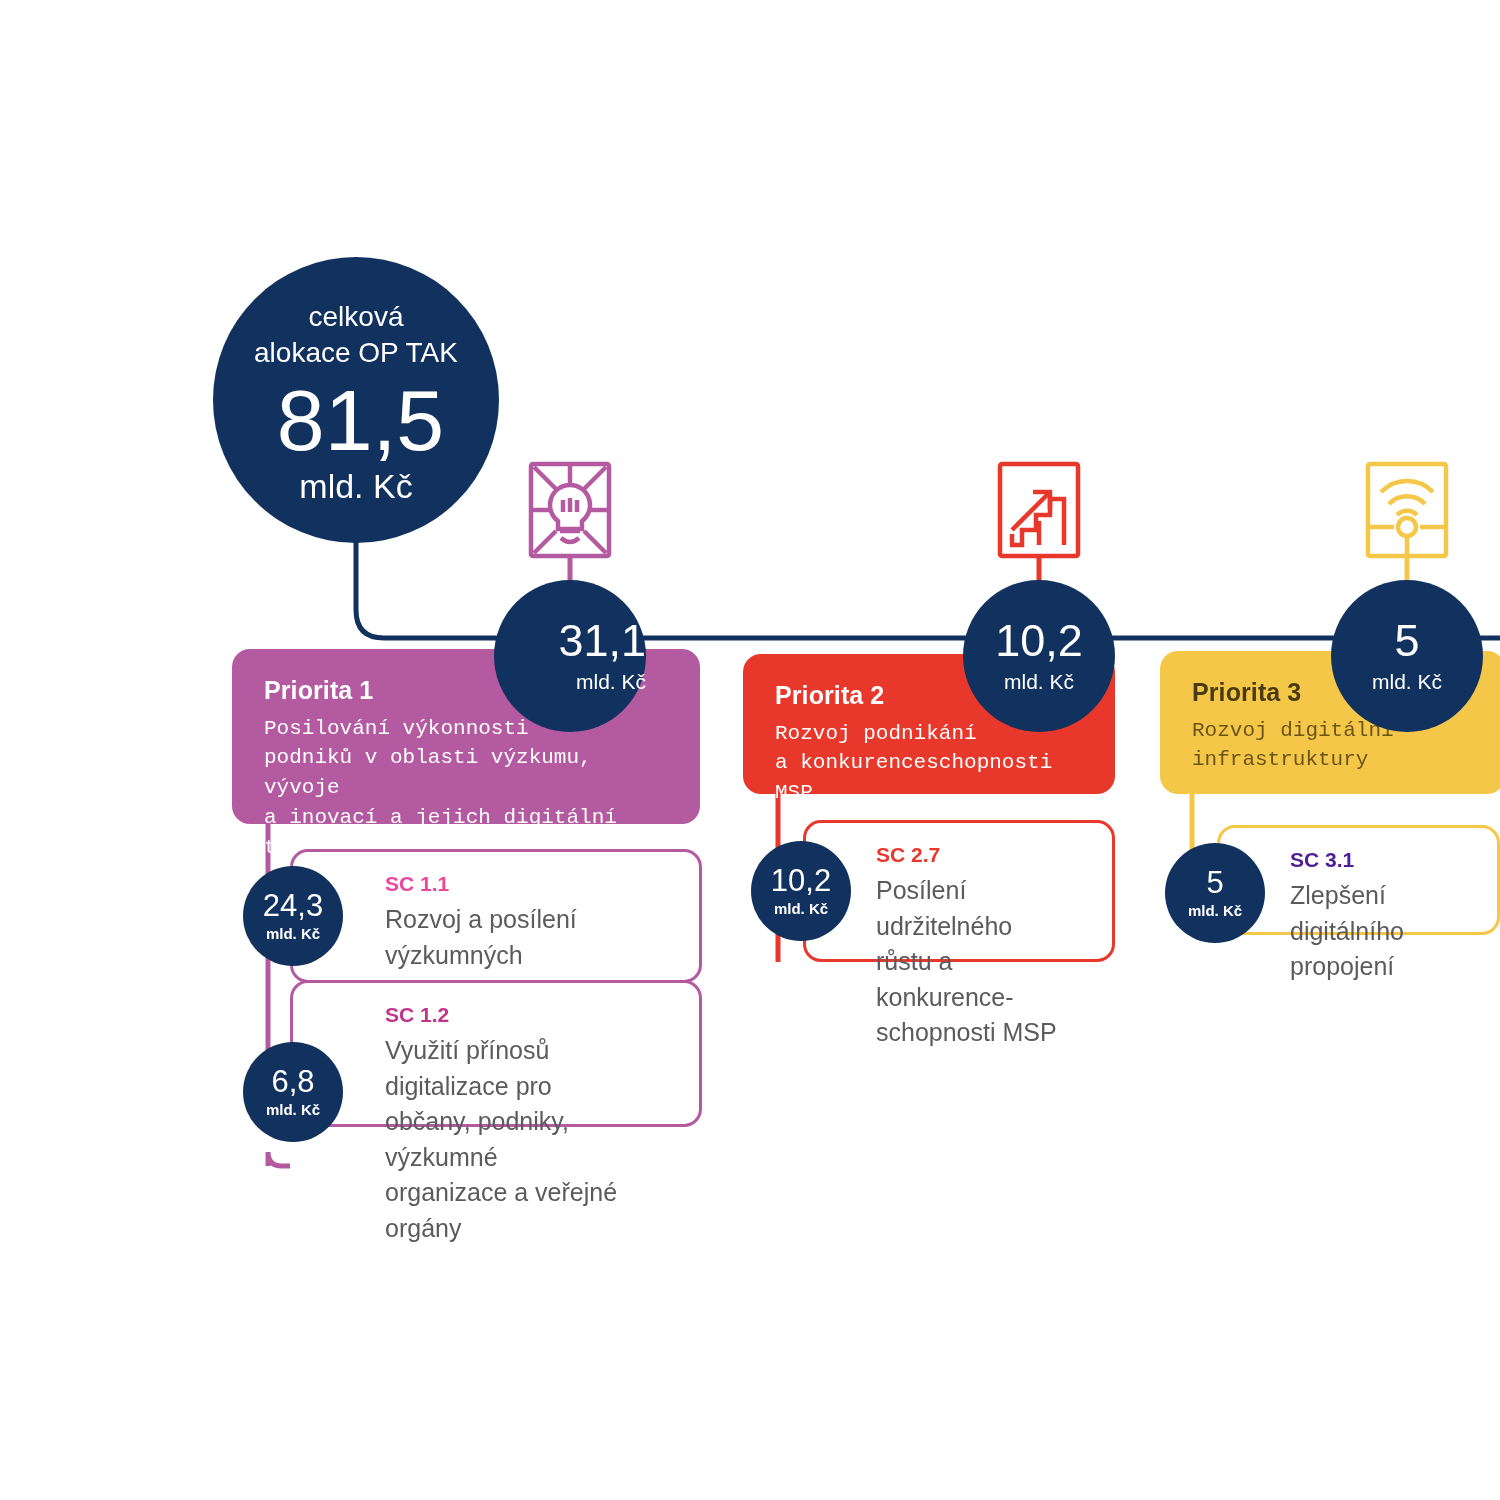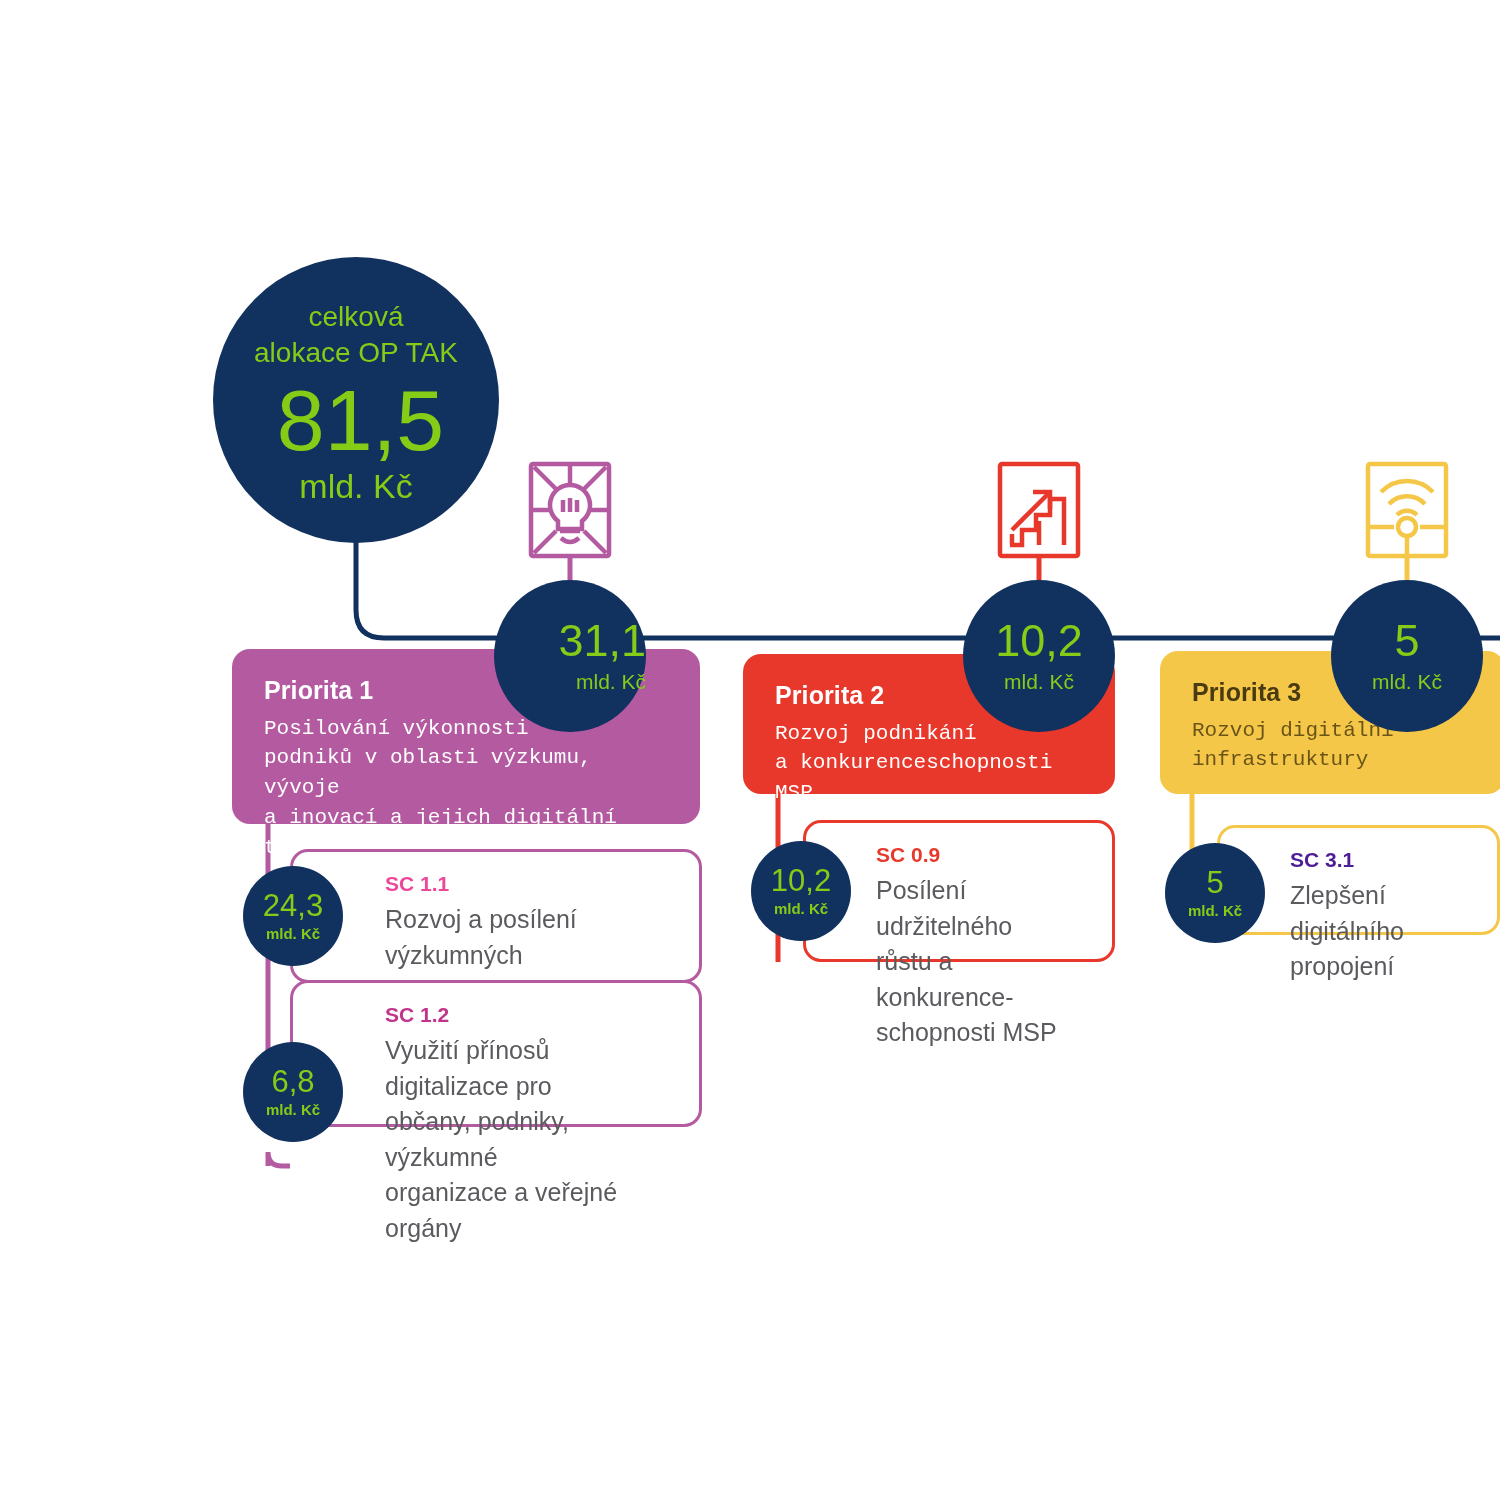--- a/index.html
+++ b/index.html
@@ -112,21 +112,21 @@
 
   #sc31 { left: 1217px; top: 825px; width: 283px; height: 110px; border-color: #f5c749; padding-left: 70px; }
   #sc31 .sc-code { color: #4c1d95; }
 
   
   .bubble {
     position: absolute;
     z-index: 4;
     background: #11315f;
     border-radius: 50%;
-    color: #84cc16;
+    color: #ffffff;
     display: flex;
     flex-direction: column;
     align-items: center;
     justify-content: center;
     text-align: center;
     box-sizing: border-box;
   }
   .bubble .amt  { line-height: 1.0; font-weight: normal; }
   .bubble .unit { line-height: 1.05; }
 
@@ -259,21 +259,21 @@
 organizace a veřejné orgány</div>
   </div>
 
   <div class="prio-card" id="prio2">
     <div class="prio-title">Priorita 2</div>
     <div class="prio-desc">Rozvoj podnikání
 a konkurenceschopnosti MSP</div>
   </div>
 
   <div class="sc-card" id="sc21">
-    <div class="sc-code">SC 0.9</div>
+    <div class="sc-code">SC 2.7</div>
     <div class="sc-desc">Posílení udržitelného
 růstu a konkurence-
 schopnosti MSP</div>
   </div>
 
   <div class="prio-card" id="prio3">
     <div class="prio-title">Priorita 3</div>
     <div class="prio-desc">Rozvoj digitální
 infrastruktury</div>
   </div>

